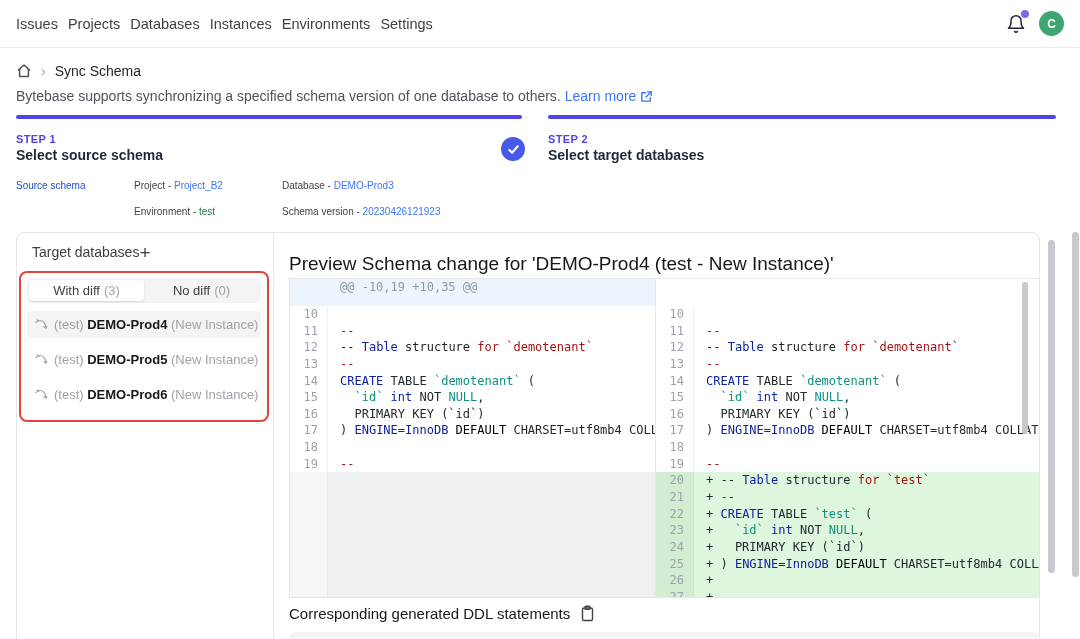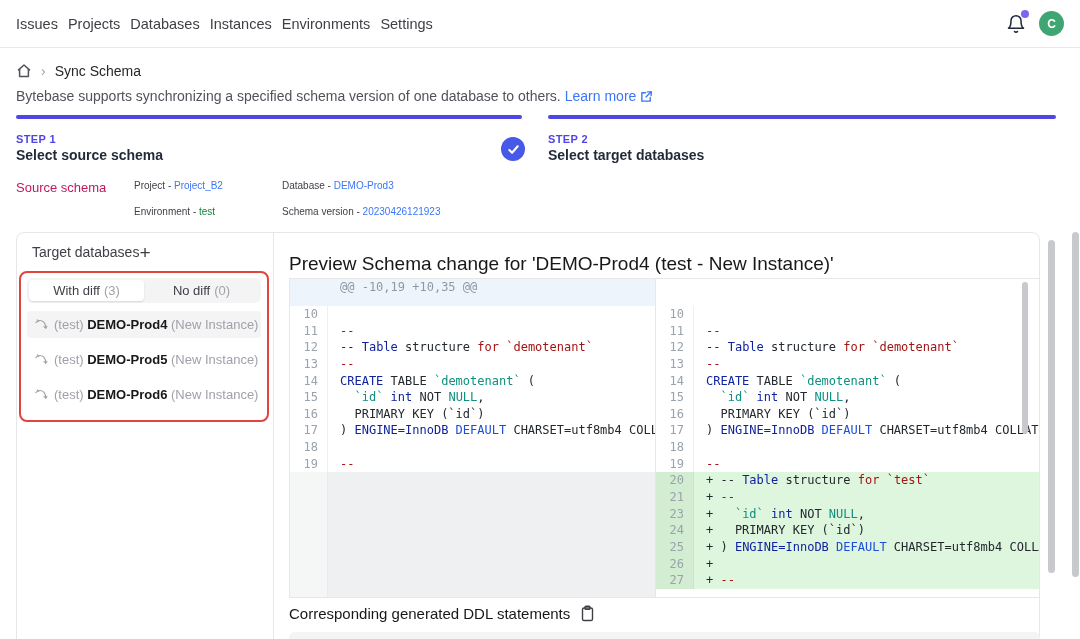--- a/index.html
+++ b/index.html
@@ -29,21 +29,21 @@
   .intro .link { font-weight:400; }
 
   
   .stepbar { position:absolute; top:115px; height:4px; border-radius:2px; }
   .step-label { position:absolute; top:133px; font-size:11px; font-weight:700; letter-spacing:.4px; }
   .step-title { position:absolute; top:147px; font-size:14px; font-weight:600; color:#1f2937; }
   .check-circle { position:absolute; left:501px; top:137px; width:24px; height:24px; border-radius:50%;
     display:flex; align-items:center; justify-content:center; }
 
   
-  .src-label { position:absolute; left:16px; top:180px; font-size:13px; color:#be185d; }
+  .src-label { position:absolute; left:16px; top:180px; font-size:10px; color:#1d4ed8; }
   .src-field { position:absolute; font-size:10px; color:#3f3f46; }
 
   
   .card { position:absolute; left:16px; top:232px; width:1024px; height:420px;
     border:1px solid #e5e7eb; border-radius:8px 8px 0 0; background:#fff; }
   .left-col { position:absolute; left:0; top:0; width:257px; height:100%; border-right:1px solid #e5e7eb; }
   .lc-header { height:38px; display:flex; align-items:center; justify-content:flex-start; padding:0 13px 0 15px; }
   .lc-title { font-size:14px; color:#3f3f46; }
   .plus-btn { font-size:19px; color:#3f3f46; line-height:1; cursor:pointer; font-weight:400; }
   .red-box { position:absolute; left:2px; top:38px; width:250px; height:151px;
@@ -76,21 +76,21 @@
   .dcode { white-space:pre; overflow:hidden; padding-left:12px; color:#24292e; flex:1; }
   .drow.added { background:#def5de; }
   .drow.added .dnum { background:#d2edd2; border-right-color:#c8e6c8; }
   .filler { flex:1; display:flex; }
   .filler .fg { width:38px; background:#f5f6f6; border-right:1px solid #e9eaea; }
   .filler .fc { flex:1; background:#eff0f1; }
   .tk-p   { color:#24292e; }
   .tk-kw  { color:#10239e; }
   .tk-red { color:#a31515; }
   .tk-id  { color:#0e8f80; }
-  .tk-mag { color:#1d4ed8; }
+  .tk-mag { color:#000000; }
 
   .ddl-row { position:absolute; left:272px; top:372px; display:flex; align-items:center; gap:10px;
     font-size:15px; color:#18181b; }
   .copy-btn { cursor:pointer; display:flex; align-items:center; }
   .ddl-strip { position:absolute; left:272px; top:399px; width:751px; height:21px;
     background:#f4f4f5; border-radius:6px 6px 0 0; }
 
   
   .sb { position:absolute; border-radius:4px; background:#c7c9cc; }
   .sb-editor  { left:1022px; top:282px; width:6px;  height:152px; }
@@ -329,20 +329,24 @@
         </div>
         <div class="drow added">
           <span class="dnum">20</span>
           <span class="dcode"><span class="tk-p">+ -- </span><span class="tk-kw">Table</span><span class="tk-p"> structure </span><span class="tk-red">for</span><span class="tk-p"> </span><span class="tk-red">`test`</span></span>
         </div>
         <div class="drow added">
           <span class="dnum">21</span>
           <span class="dcode"><span class="tk-p">+ </span><span class="tk-red">--</span></span>
         </div>
         <div class="drow added">
+          <span class="dnum">22</span>
+          <span class="dcode"><span class="tk-p">+ </span><span class="tk-kw">CREATE</span><span class="tk-p"> TABLE </span><span class="tk-id">`test`</span><span class="tk-p"> (</span></span>
+        </div>
+        <div class="drow added">
           <span class="dnum">23</span>
           <span class="dcode"><span class="tk-p">+   </span><span class="tk-id">`id`</span><span class="tk-p"> </span><span class="tk-kw">int</span><span class="tk-p"> NOT </span><span class="tk-id">NULL</span><span class="tk-p">,</span></span>
         </div>
         <div class="drow added">
           <span class="dnum">24</span>
           <span class="dcode"><span class="tk-p">+   PRIMARY KEY (`id`)</span></span>
         </div>
         <div class="drow added">
           <span class="dnum">25</span>
           <span class="dcode"><span class="tk-p">+ ) </span><span class="tk-kw">ENGINE=InnoDB</span><span class="tk-p"> </span><span class="tk-mag">DEFAULT</span><span class="tk-p"> CHARSET=utf8mb4 COLLAT</span></span>

